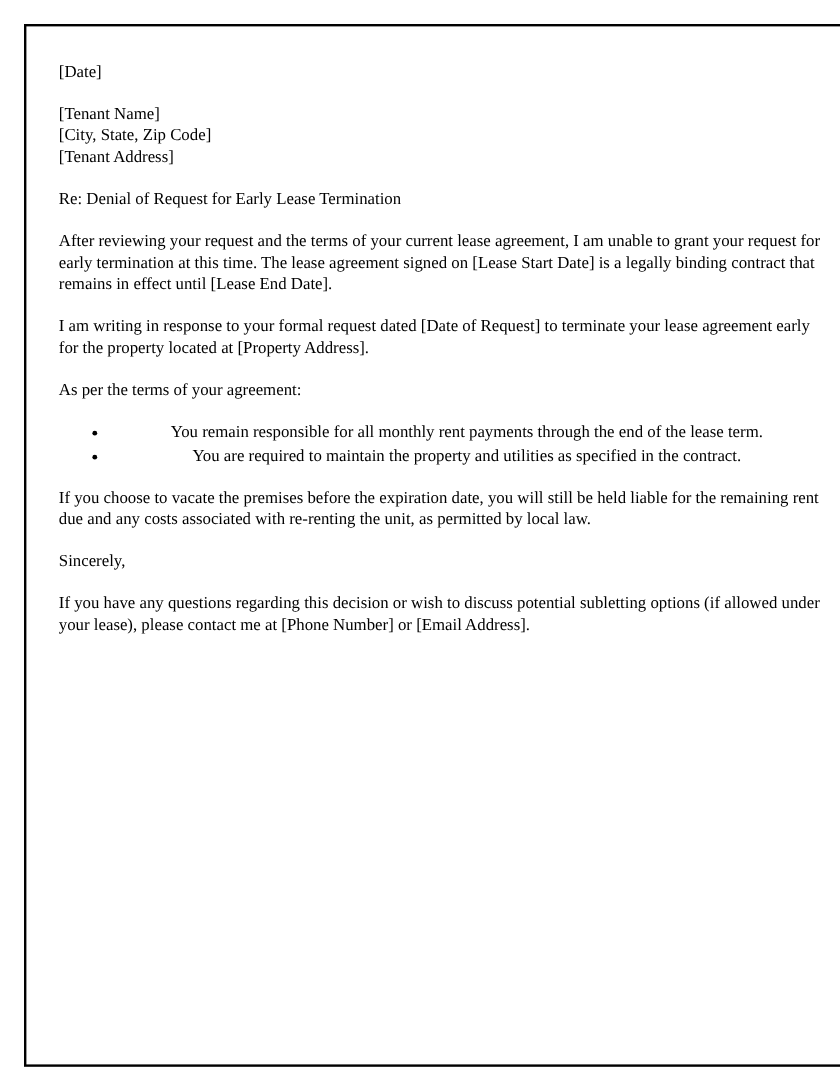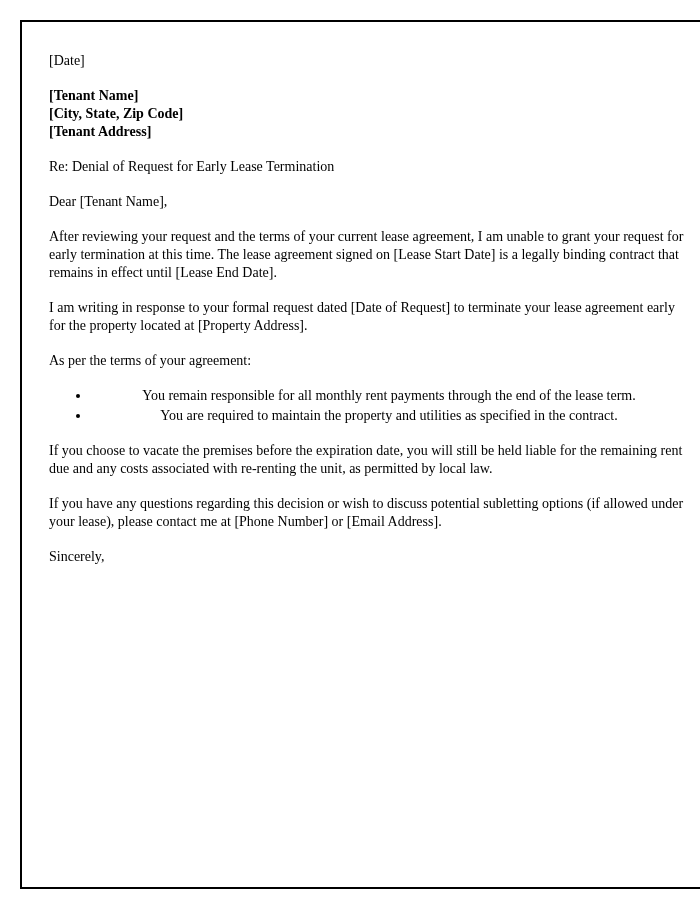--- a/index.html
+++ b/index.html
@@ -24,21 +24,20 @@
     padding: 30px 26px 0 27px;
     color: #000000;
     font-size: 14px;
     line-height: 18px;
   }
   .letter p {
     margin: 0 0 17px 0;
   }
   .tight p {
     margin: 0;
-    font-weight: bold;
   }
   .tight {
     margin: 0 0 17px 0;
   }
   ul.bullets {
     margin: 0 0 17px 0;
     padding: 0 0 0 42px;
     list-style-type: disc;
     text-align: center;
   }
@@ -56,34 +55,33 @@
     <p>[Date]</p>
 
     <div class="tight">
       <p>[Tenant Name]</p>
       <p>[City, State, Zip Code]</p>
       <p>[Tenant Address]</p>
     </div>
 
     <p>Re: Denial of Request for Early Lease Termination</p>
 
-    <p>Dear [Tenant Name],</p>
 
     <p>After reviewing your request and the terms of your current lease agreement, I am unable to grant your request for early termination at this time. The lease agreement signed on [Lease Start Date] is a legally binding contract that remains in effect until [Lease End Date].</p>
 
     <p>I am writing in response to your formal request dated [Date of Request] to terminate your lease agreement early for the property located at [Property Address].</p>
 
     <p>As per the terms of your agreement:</p>
 
     <ul class="bullets">
       <li>You remain responsible for all monthly rent payments through the end of the lease term.</li>
       <li>You are required to maintain the property and utilities as specified in the contract.</li>
     </ul>
 
     <p>If you choose to vacate the premises before the expiration date, you will still be held liable for the remaining rent due and any costs associated with re-renting the unit, as permitted by local law.</p>
 
+    <p>Sincerely,</p>
+
     <p>If you have any questions regarding this decision or wish to discuss potential subletting options (if allowed under your lease), please contact me at [Phone Number] or [Email Address].</p>
-
-    <p>Sincerely,</p>
 
 
   </div>
 </div>
 
 </body></html>

